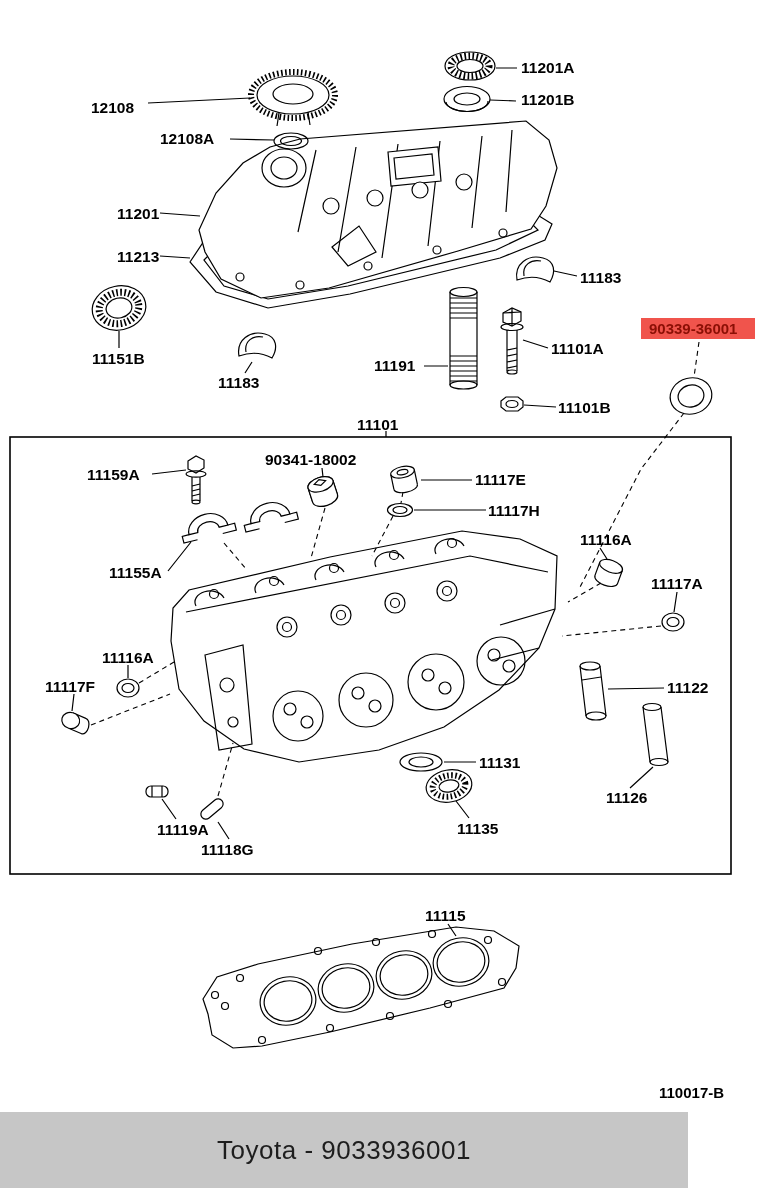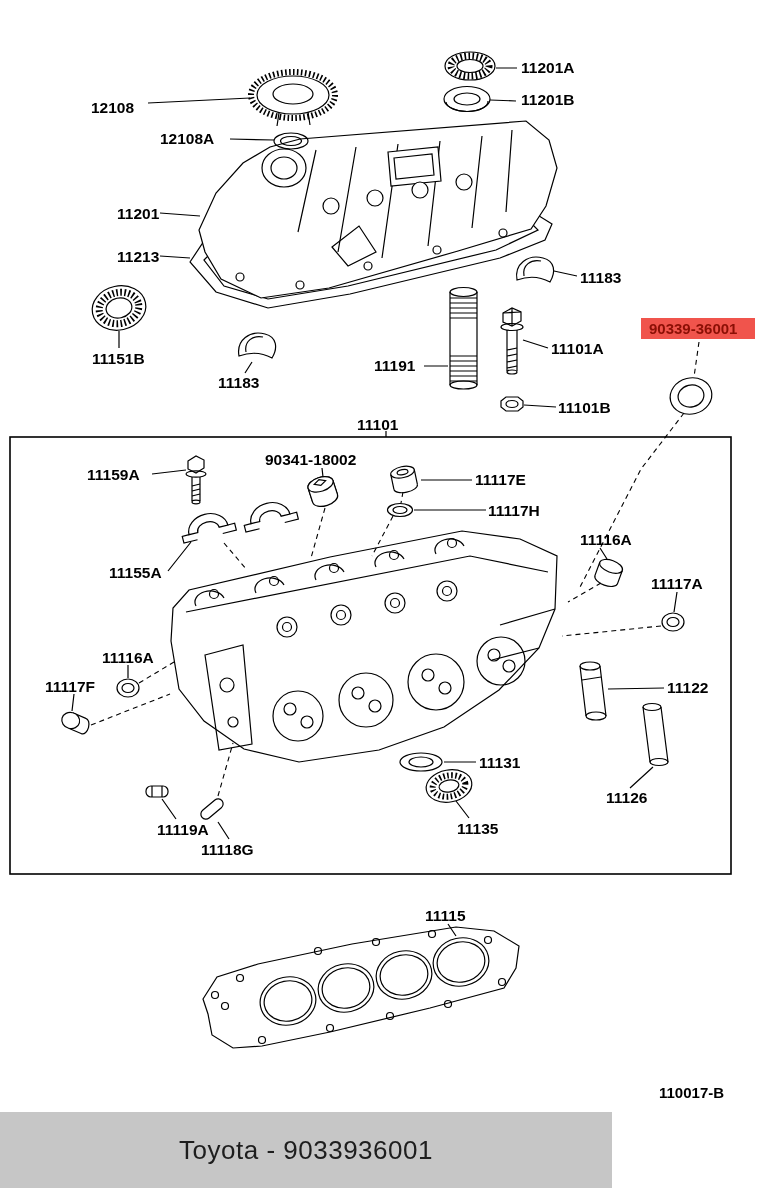--- a/index.html
+++ b/index.html
@@ -1,19 +1,19 @@
 <!DOCTYPE html>
 <html><head>
 <meta charset="utf-8">
 <style>
   html,body{margin:0;padding:0;background:#ffffff;}
   .page{position:relative;width:760px;height:1188px;background:#fff;overflow:hidden;
         font-family:"Liberation Sans",sans-serif;}
   .diagram-svg{position:absolute;top:0;left:0;}
-  .footer{position:absolute;left:0;bottom:0;width:612px;height:76px;background:#c6c6c6;
+  .footer{position:absolute;left:0;bottom:0;width:688px;height:76px;background:#c6c6c6;
           display:flex;align-items:center;justify-content:center;gap:52px;
           font-size:26px;color:#1e1e1e;letter-spacing:0.5px;}
   .ln{fill:none;stroke:#000;stroke-width:1.2;}
   .lnf{fill:#fff;stroke:#000;stroke-width:1.2;}
   .dash{fill:none;stroke:#000;stroke-width:1.1;stroke-dasharray:5 4;}
   .hatch{fill:none;stroke:#000;stroke-dasharray:1.6 2.4;}
   .lbl{font-family:"Liberation Sans",sans-serif;font-size:15.5px;font-weight:bold;fill:#000;}
   .hl-text{font-family:"Liberation Sans",sans-serif;font-size:15px;font-weight:bold;}
   .ref{font-family:"Liberation Sans",sans-serif;font-size:15px;font-weight:bold;fill:#000;}
 </style>

